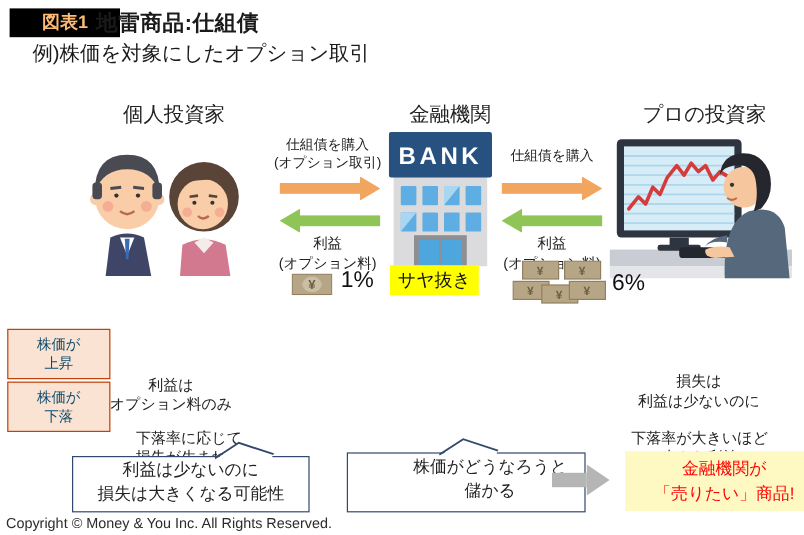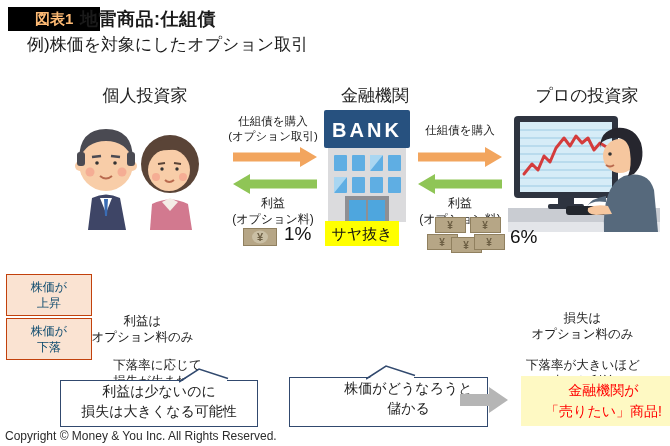--- a/index.html
+++ b/index.html
@@ -188,21 +188,21 @@
   <div class="abs scenario-tag pre" style="top:274px;">株価が
 上昇</div>
   <div class="abs scenario-tag pre" style="top:318px;">株価が
 下落</div>
 
   <div class="abs scenario-txt ctr pre" style="left:60px;top:281px;width:165px;">利益は
 オプション料のみ</div>
   <div class="abs scenario-txt ctr pre" style="left:65px;top:325px;width:185px;">下落率に応じて
 損失が生まれる</div>
   <div class="abs scenario-txt ctr pre" style="left:495px;top:278px;width:175px;">損失は
-オプション料のみ</div>
+利益は少ないのに</div>
   <div class="abs scenario-txt ctr pre" style="left:488px;top:325px;width:190px;">下落率が大きいほど
 大きな利益</div>
 
   <div class="abs callout pre" style="left:60px;top:380px;width:196px;height:45px;">
     <svg class="notch" style="left:118px;" viewBox="0 0 55 16">
       <polygon points="1,15.8 20,2 48,11 48,15.8" fill="#ffffff"></polygon>
       <polyline points="0,15 20,2 49,11.5" stroke="#31496e" stroke-width="1.5" fill="none"></polyline>
     </svg>
     <span class="pre">利益は少ないのに
 損失は大きくなる可能性</span>

